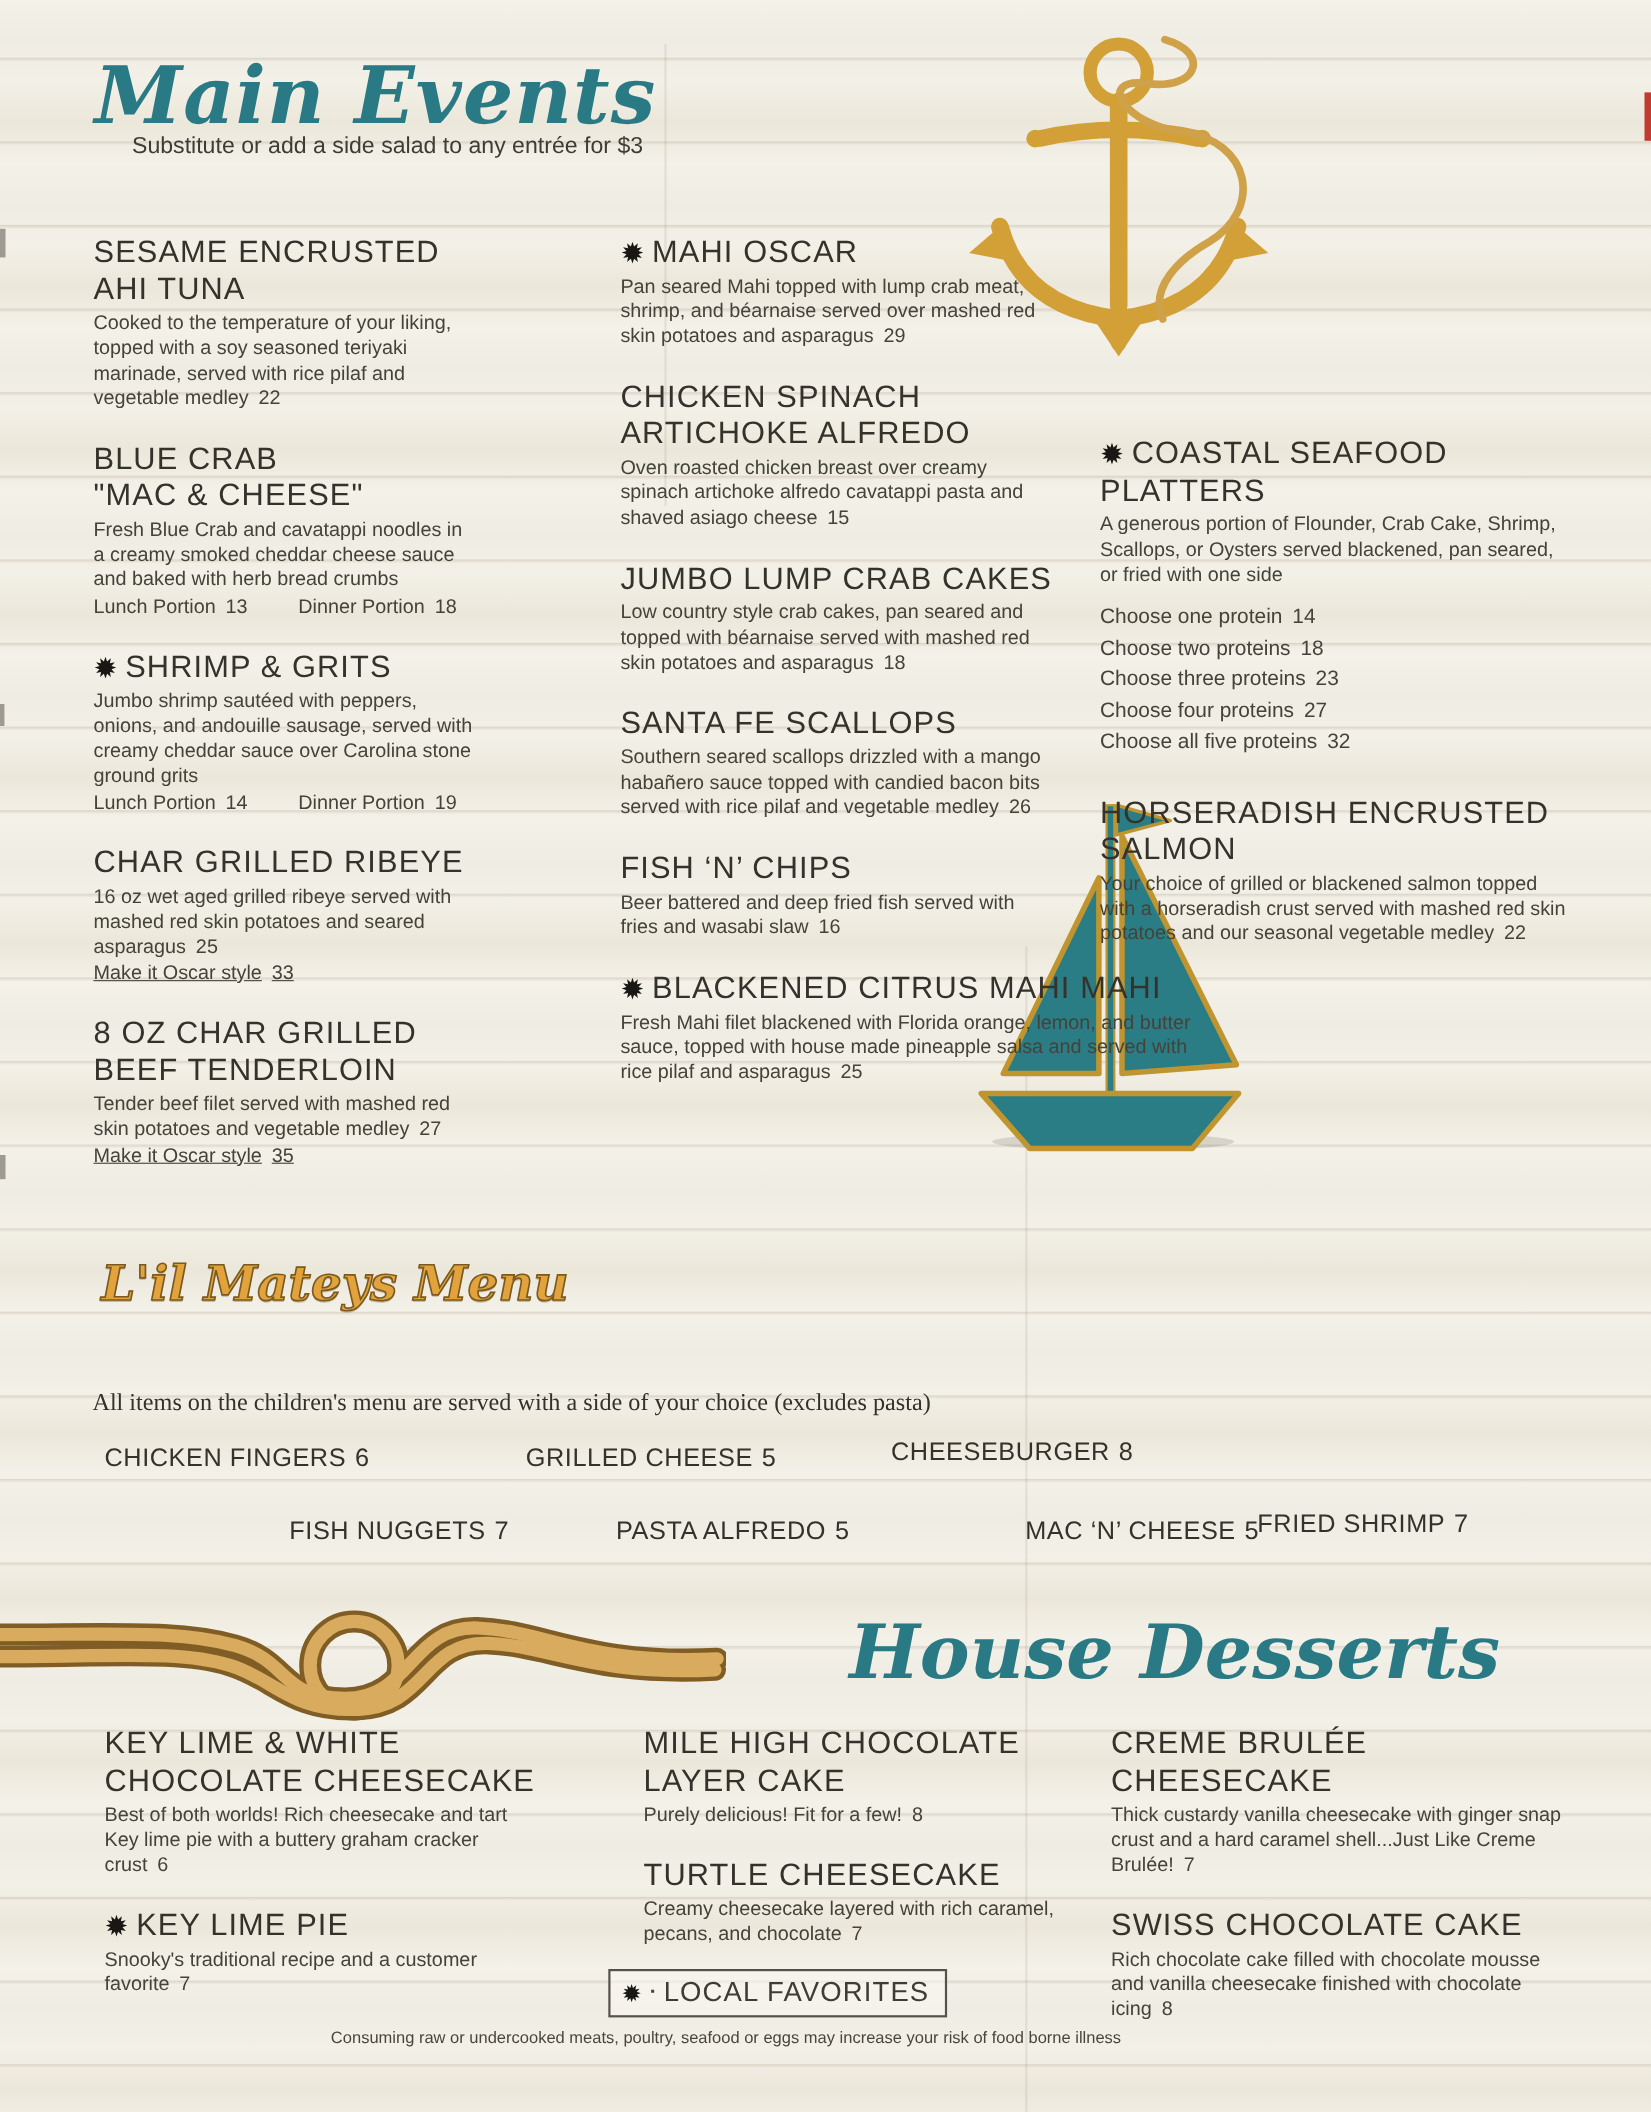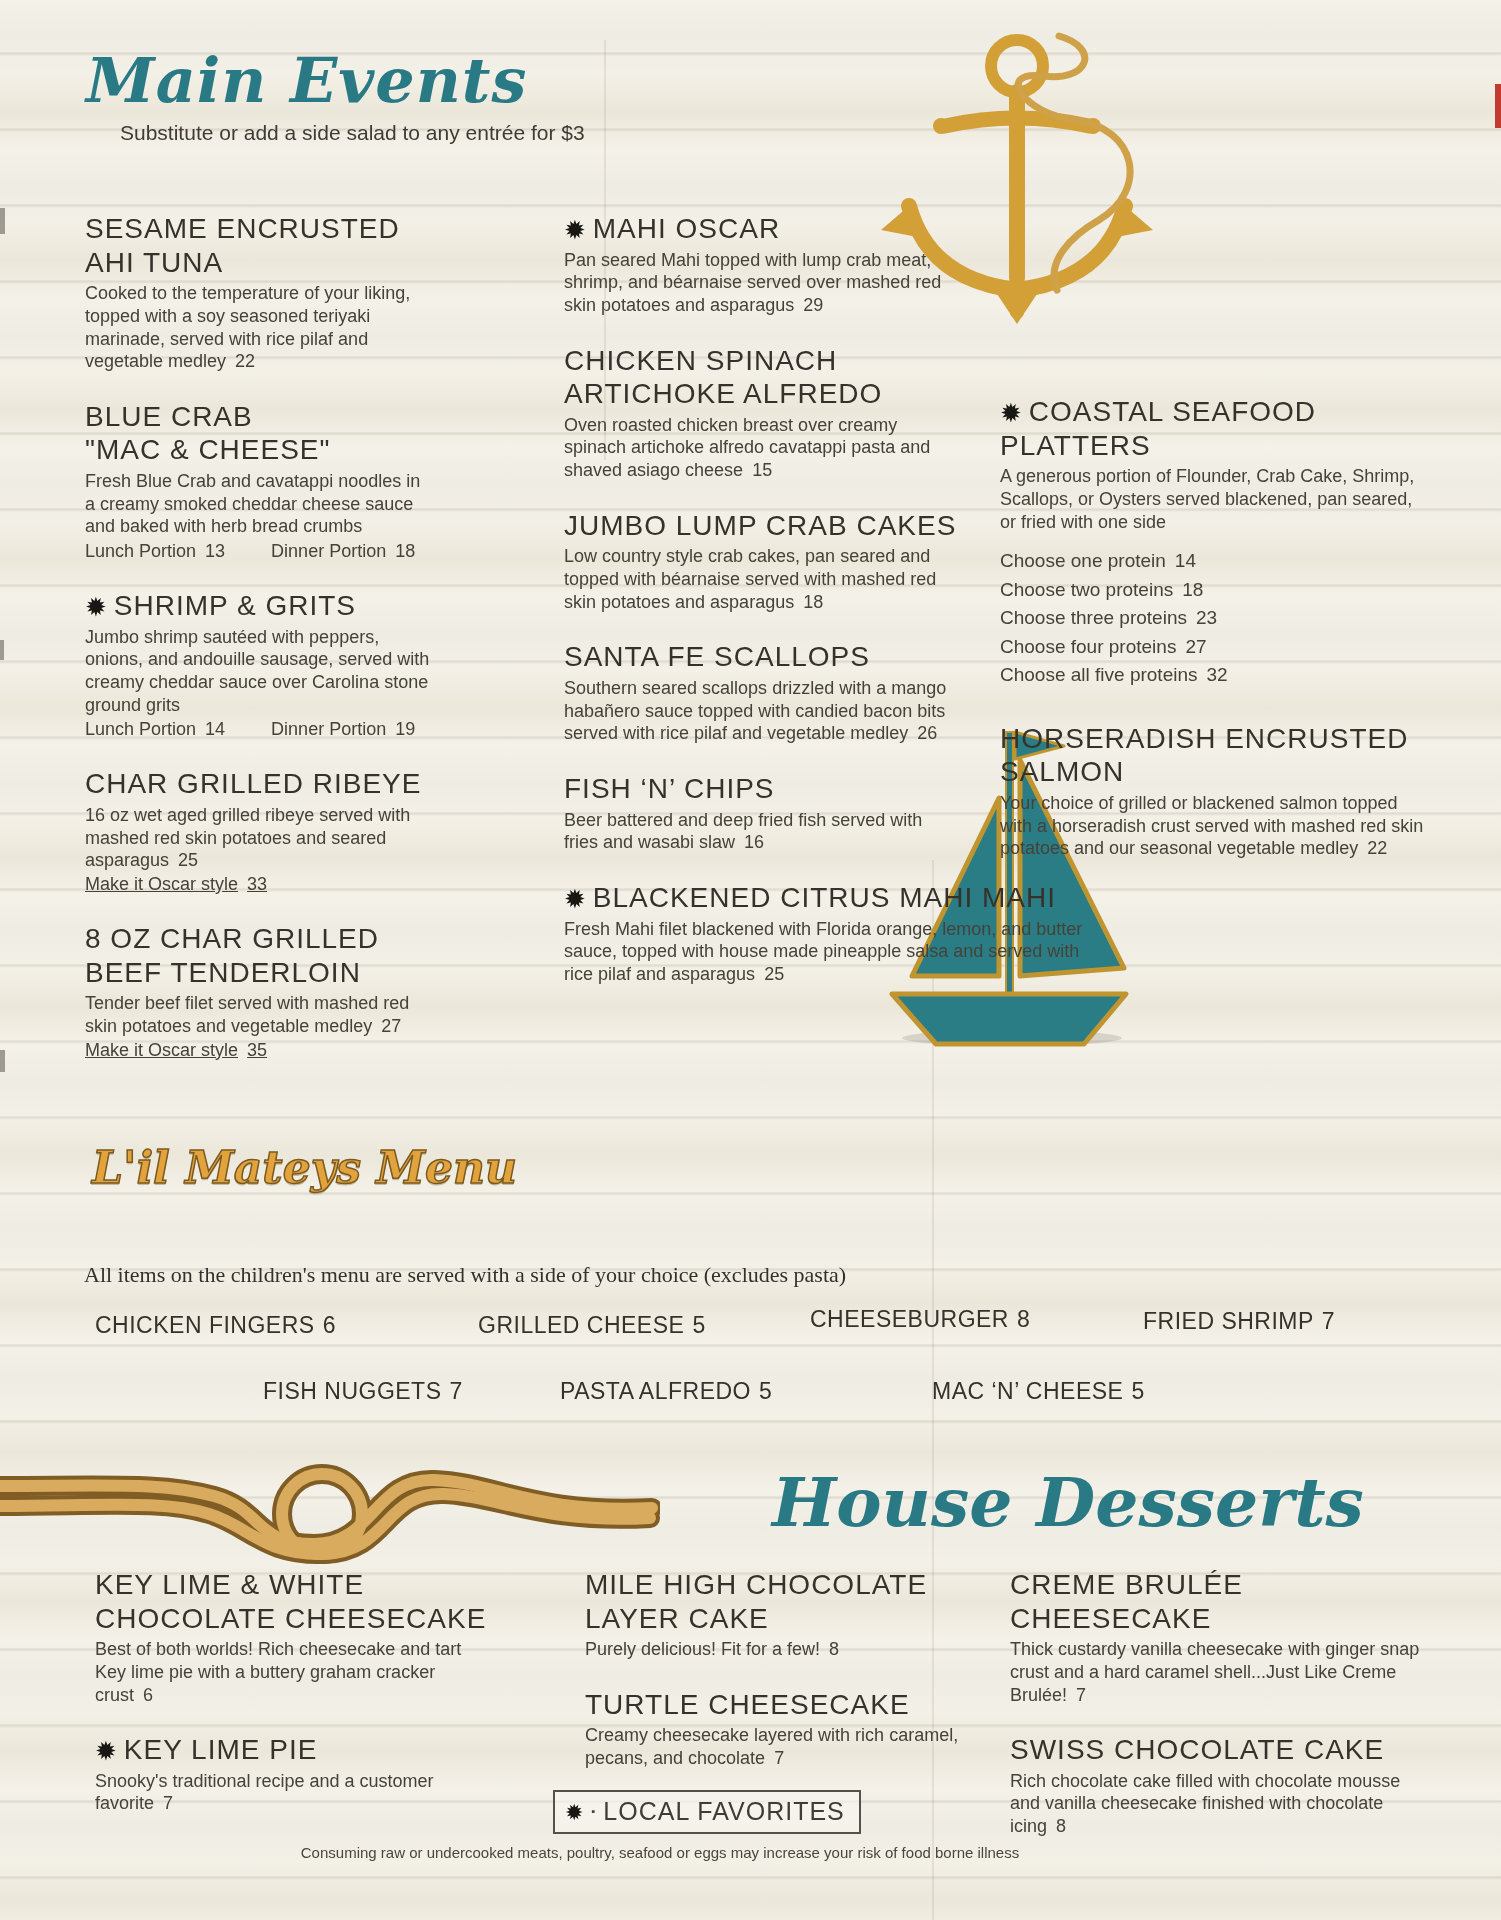--- a/index.html
+++ b/index.html
@@ -16,21 +16,21 @@
         rgba(146,132,104,0.00) 56px, rgba(146,132,104,0.00) 76px),
       repeating-linear-gradient(180deg,
         #f4f1e9 0px, #efece3 38px, #f3f0e7 74px, #ebe7da 112px, #f4f1e9 149px);
   }
   .seam { position:absolute; width:2px; background:rgba(90,80,60,0.10); }
   .edge-mark { position:absolute; background:#5a564e; opacity:.55; }
   .edge-red { position:absolute; background:#c23b31; }
 
   
   .script { font-family:"DejaVu Serif", serif; font-style:italic; font-weight:700; white-space:nowrap; }
-  .me-title   { position:absolute; left:86px;  top:44px;   font-size:62px; color:#2a7a85; letter-spacing:1px; }
+  .me-title   { position:absolute; left:86px;  top:44px;   font-size:72px; color:#2a7a85; letter-spacing:1px; }
   .lm-title   { position:absolute; left:92px;  top:1142px; font-size:44px; color:#e2a33c;
                 -webkit-text-stroke:1.5px #7a5a20; text-shadow:0 2px 0 rgba(122,90,32,.35); }
   .hd-title   { position:absolute; left:772px; top:1462px; font-size:68px; color:#2a7a85; }
 
   .me-subtitle { position:absolute; left:120px; top:121px; font-size:21px; color:#3f3c36; }
   .lm-subtitle { position:absolute; left:84px;  top:1262px; font-size:22px; color:#33312c;
                  font-family:"Liberation Serif", serif; }
 
   
   .col { position:absolute; }
@@ -195,21 +195,21 @@
   </div>
 </div>
 
 <h1 class="script lm-title">L'il Mateys Menu</h1>
 <p class="lm-subtitle">All items on the children's menu are served with a side of your choice (excludes pasta)</p>
 
 <div class="kids">
   <span class="kid" style="left:95px; top:1312px;"><span>CHICKEN FINGERS</span><span class="price">6</span></span>
   <span class="kid" style="left:478px; top:1312px;"><span>GRILLED CHEESE</span><span class="price">5</span></span>
   <span class="kid" style="left:810px; top:1306px;"><span>CHEESEBURGER</span><span class="price">8</span></span>
-  <span class="kid" style="left:1143px; top:1308px;"><span>FRIED SHRIMP</span><span class="price">7</span></span>
+  <span class="kid" style="left:1143px; top:1372px;"><span>FRIED SHRIMP</span><span class="price">7</span></span>
   <span class="kid" style="left:263px; top:1378px;"><span>FISH NUGGETS</span><span class="price">7</span></span>
   <span class="kid" style="left:560px; top:1378px;"><span>PASTA ALFREDO</span><span class="price">5</span></span>
   <span class="kid" style="left:932px; top:1378px;"><span>MAC ‘N’ CHEESE</span><span class="price">5</span></span>
 </div>
 
 <svg class="illus" style="left:-8px; top:1452px;" width="668" height="124" viewBox="0 0 668 124">
   <g fill="none" stroke-linecap="round">
     <g stroke="#7f5d24" stroke-width="20">
       <path d="M0 34 C 120 34 172 30 222 44 C 272 58 262 92 322 92 C 382 92 382 26 442 28 C 502 30 542 62 660 56"></path>
       <path d="M0 54 C 112 54 172 48 217 62 C 257 74 272 104 332 102 C 397 100 392 40 452 42 C 507 44 547 72 658 66"></path>

